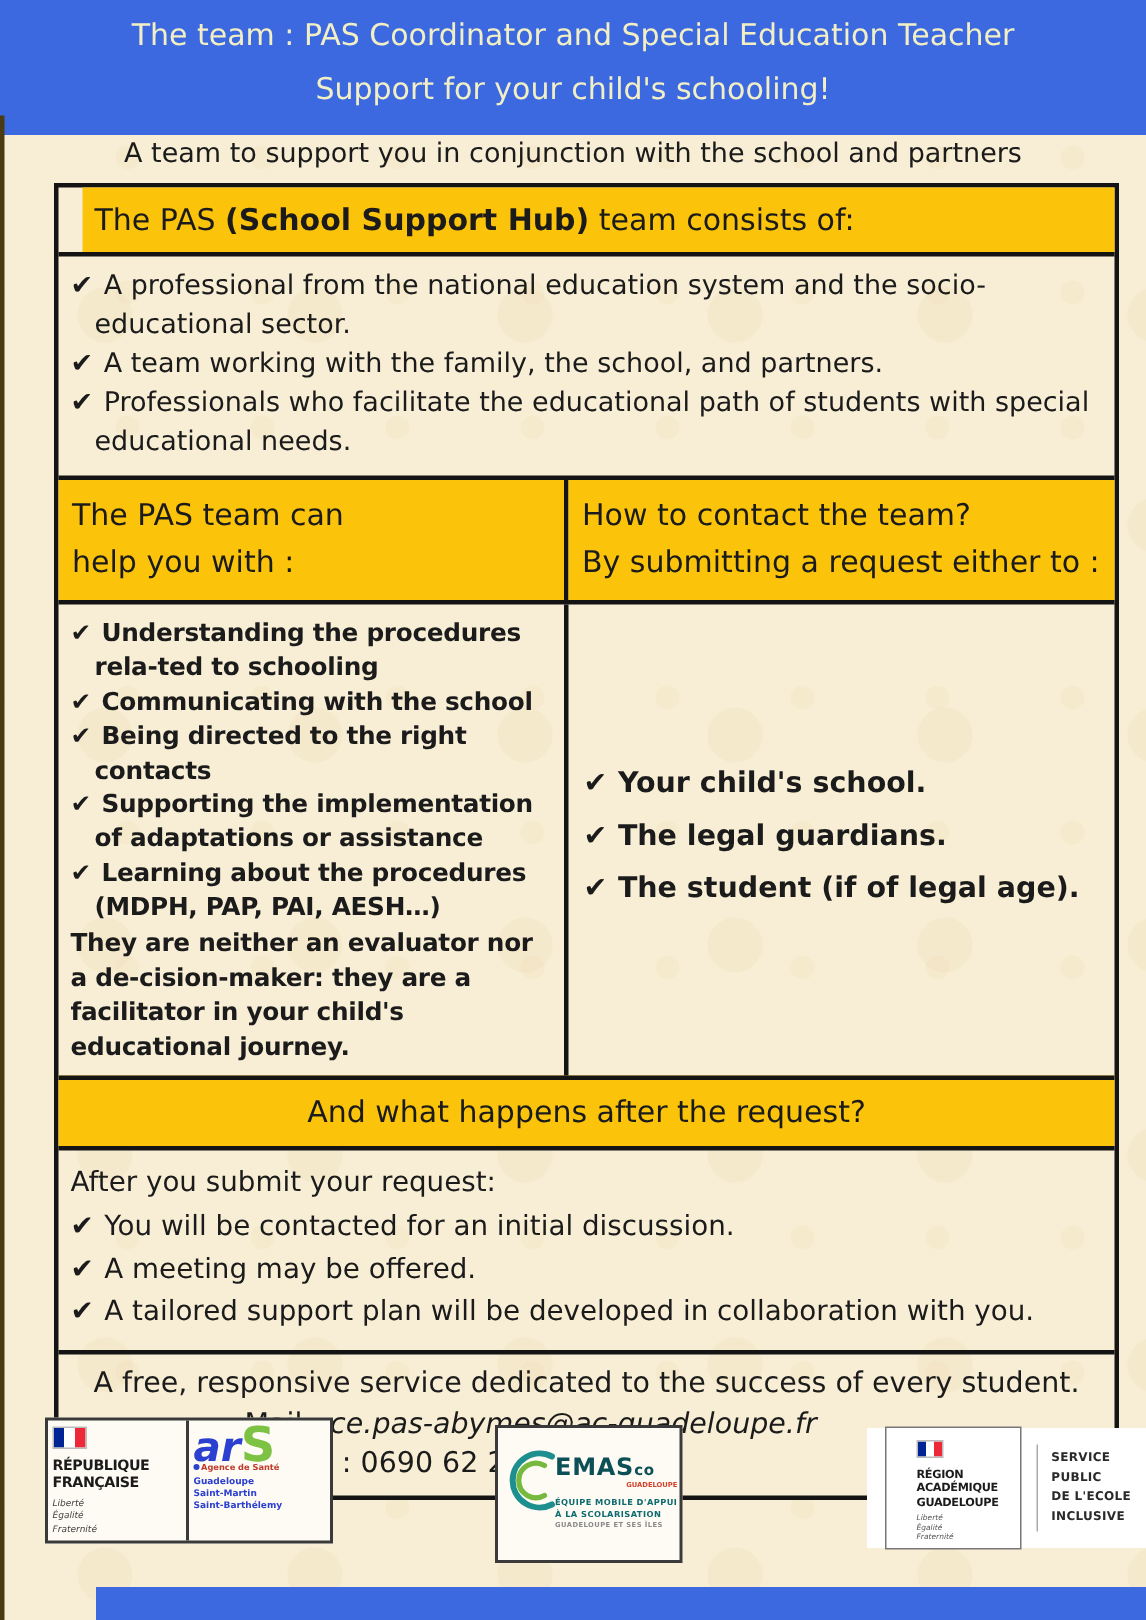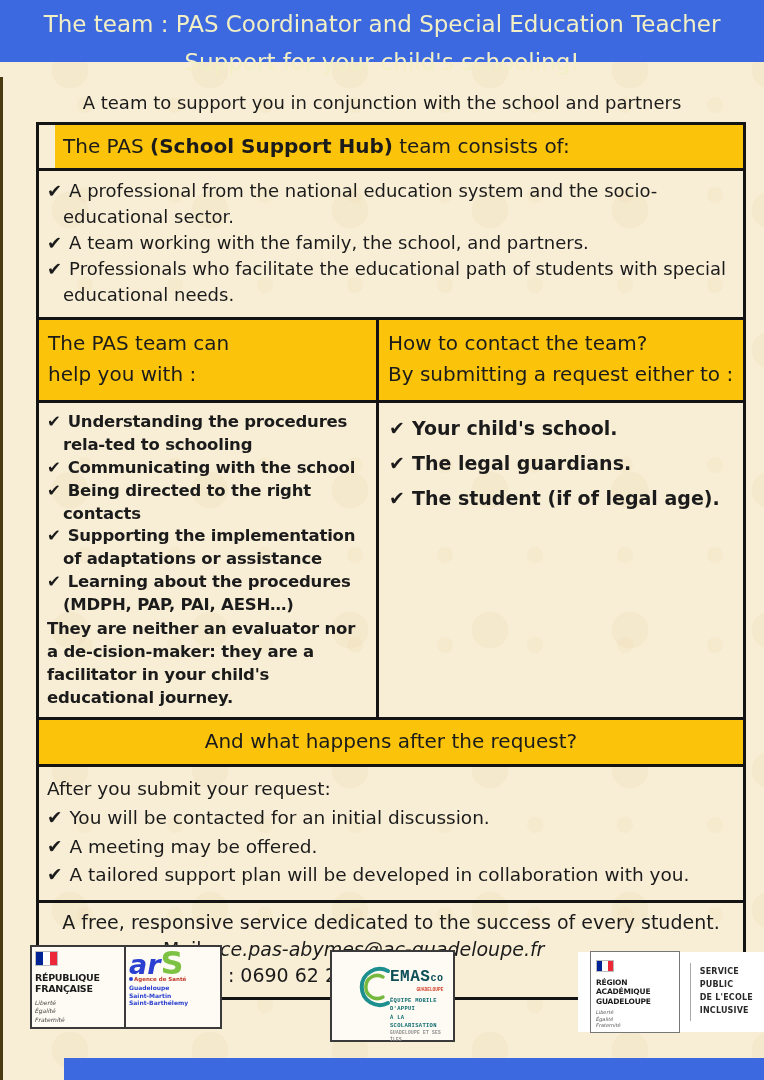--- a/index.html
+++ b/index.html
@@ -9,42 +9,42 @@
     color:#1b1b1b;
     background-color:#f8eed5;
     background-image:
       radial-gradient(rgba(214,186,130,0.10) 18%, rgba(0,0,0,0) 19%),
       radial-gradient(rgba(230,205,150,0.12) 12%, rgba(0,0,0,0) 13%);
     background-size:140px 140px,90px 90px;
     background-position:0 0,40px 60px;
     position:relative;overflow:hidden;
   }
   .top-header{
-    position:absolute;left:0;top:0;width:764px;height:62px;
+    position:absolute;left:0;top:0;width:764px;height:90px;
     background:#3c69e0;color:#f2efc5;text-align:center;
-    font-size:23px;
+    font-size:20px;
   }
   .top-header .l1{padding-top:11px;}
   .top-header .l2{padding-top:12px;}
   .left-edge{position:absolute;left:0;top:77px;width:3px;height:1003px;background:#4a3a12;}
   .intro{position:absolute;left:0;top:92px;width:764px;text-align:center;font-size:18px;}
   .main{
     position:absolute;left:36px;top:122px;width:704px;
     border:3px solid #141414;
   }
   .row{border-top:3px solid #141414;}
   .row:first-child{border-top:none;}
   .banner{background:#fbc40b;}
   .banner.b1{font-size:20px;padding:9px 8px 10px 8px;margin-left:16px;}
   .banner.b1 b{font-weight:bold;}
   .banner.b2{font-size:20px;text-align:center;padding:9px 0 11px 0;}
   .consists{padding:7px 10px 9px 8px;font-size:18px;line-height:1.45;}
   .item{padding-left:16px;text-indent:-16px;}
   .chk{font-style:normal;margin-right:7px;}
-  .cols{display:flex;align-items:flex-start;}
+  .cols{display:flex;align-items:center;}
   .cell-l{width:340px;border-right:3px solid #141414;box-sizing:border-box;flex:none;}
   .cell-r{flex:1;}
   .thead .cell-l,.thead .cell-r{background:#fbc40b;font-size:20px;line-height:1.55;padding:8px 6px 10px 9px;}
   .tbody{min-height:286px;font-weight:bold;}
   .tbody .cell-l{padding:8px 5px 8px 8px;font-size:16.5px;letter-spacing:-0.2px;line-height:1.38;}
   .tbody .cell-r{padding:14px 16px 8px 10px;font-size:19px;}
   .tbody .cell-r .item{margin-bottom:13px;}
   .note{margin-top:2px;}
   .afterbox{padding:8px 8px 10px 8px;font-size:18.5px;line-height:1.55;}
   .contact{padding:7px 8px 9px 8px;font-size:19px;line-height:1.3;}
@@ -58,30 +58,30 @@
   .flag{display:inline-block;width:21px;height:13px;background:linear-gradient(90deg,#002395 33%,#ffffff 33%,#ffffff 66%,#ed2939 66%);border:0.5px solid #bbb;}
   .rf-title{font-size:9.5px;font-weight:bold;line-height:1.15;margin-top:3px;letter-spacing:-0.3px;}
   .motto{font-size:6px;font-style:italic;color:#444;line-height:1.4;margin-top:4px;}
   .ars-half{width:50%;padding:2px 3px;box-sizing:border-box;position:relative;}
   .ars-word{line-height:0.9;}
   .ars-ar{color:#2b3fd0;font-weight:bold;font-style:italic;font-size:27px;}
   .ars-s{color:#7dc242;font-weight:bold;font-size:32px;}
   .ars-sub{font-size:5.5px;color:#c0392b;font-weight:bold;margin-top:-2px;}
   .ars-dot{display:inline-block;width:4px;height:4px;border-radius:50%;background:#2b3fd0;margin-right:1px;}
   .ars-regions{font-size:6px;color:#2b3fd0;font-weight:bold;line-height:1.3;margin-top:2px;}
-  .emasco{left:330px;top:8px;width:125px;height:92px;padding:6px 20px;display:flex;font-family:Liberation Mono, monospace;}
+  .emasco{left:330px;top:8px;width:125px;height:92px;padding:6px 0;display:flex;}
   .emas-arcs{flex:none;margin-top:6px;}
   .emas-text{margin-left:-8px;margin-top:10px;}
   .emas-name{font-size:16px;font-weight:bold;color:#0c4f57;letter-spacing:0.5px;}
   .emas-co{font-size:10px;}
   .emas-red{font-size:4.5px;color:#d43f2a;text-align:right;font-weight:bold;margin-top:1px;}
   .emas-sub{font-size:5.5px;color:#0e6b70;font-weight:bold;line-height:1.5;margin-top:5px;letter-spacing:0.3px;}
   .emas-gray{font-size:4.5px;color:#8a8a8a;letter-spacing:0.3px;}
   .right-strip{position:absolute;left:578px;top:10px;width:186px;height:80px;background:#ffffff;display:flex;align-items:center;}
-  .ra-box{border:1px solid #777;width:104px;margin-left:12px;padding:5px 5px 3px 5px;box-sizing:border-box;}
+  .ra-box{border:1px solid #777;width:104px;margin-left:12px;padding:5px 5px 3px 20px;box-sizing:border-box;}
   .ra-flag{width:16px;height:10px;}
   .ra-title{font-size:7.5px;font-weight:bold;line-height:1.25;margin-top:2px;letter-spacing:-0.2px;}
   .ra-motto{font-size:5px;font-style:italic;color:#555;line-height:1.35;margin-top:3px;}
   .vdivider{width:1px;height:58px;background:#aaa;margin-left:10px;}
   .sp-text{font-size:8px;font-weight:600;color:#2a2a2a;line-height:1.6;margin-left:9px;letter-spacing:0.2px;}
   .bottom-bar{position:absolute;left:64px;top:1058px;width:700px;height:22px;background:#3c69e0;}
 </style>
 </head>
 <body>
 

